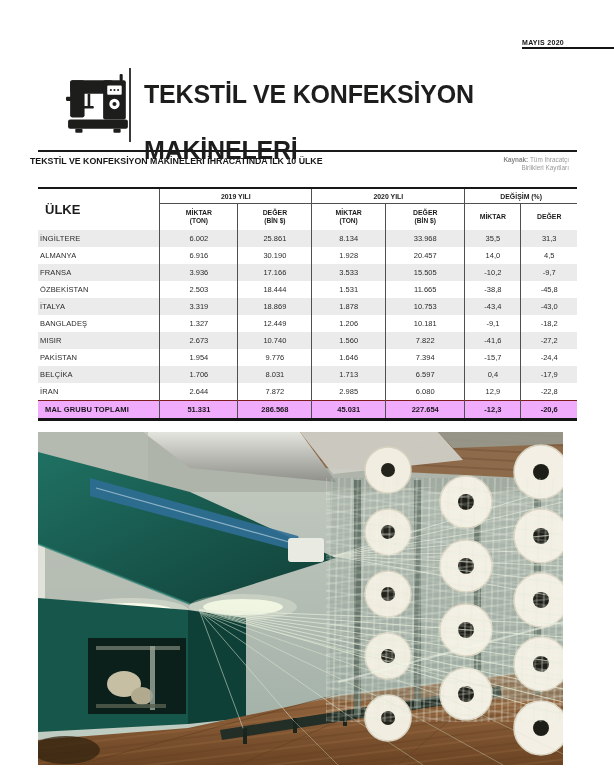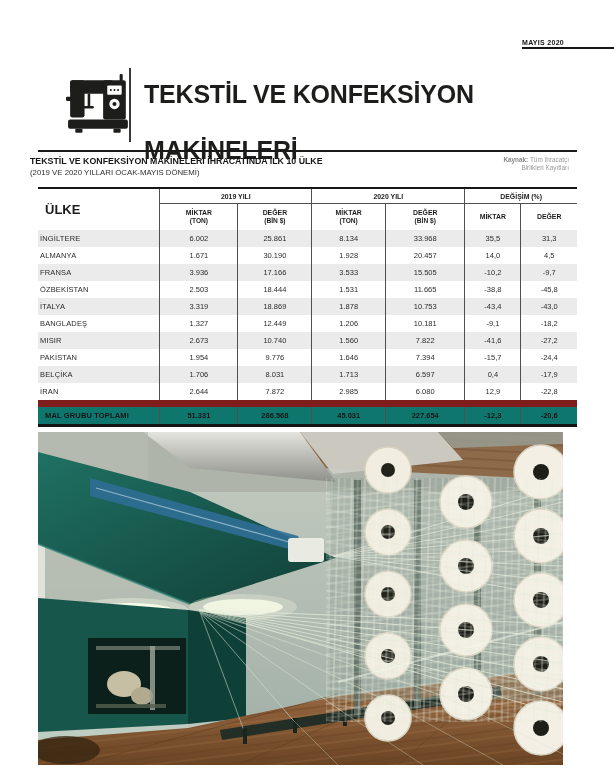--- a/index.html
+++ b/index.html
@@ -35,22 +35,22 @@
   .data .bl{border-left:1px solid #4f4f4f;}
   .data thead th{font-weight:bold;color:#1c1c1c;font-size:6.9px;}
   .data tr.group-row th{height:14px;vertical-align:middle;}
   .data tr.group-row th.grp{border-bottom:1px solid #4f4f4f;}
   .data th.country-h{text-align:left;padding-left:7px;vertical-align:middle;font-size:13px;}
   .data tr.sub-row th{height:26px;vertical-align:middle;line-height:8px;}
   .data tr.sub-row .unit{display:block;font-size:6.6px;}
   .data tbody td{height:17px;text-align:center;}
   .data td.c{text-align:left;padding-left:2px;letter-spacing:.15px;}
   .data tbody tr:nth-child(odd){background:#ebebeb;}
-  .data tfoot td{height:17px;font-weight:bold;background:#0f766e;text-align:center;
-                 border-top:7px solid #7f1d1d;border-bottom:3px solid #141414;color:#161616;}
+  .data tfoot td{height:17px;font-weight:bold;background:#f0abfc;text-align:center;
+                 border-top:1px solid #7f1d1d;border-bottom:3px solid #141414;color:#161616;}
   .data tfoot td.c{text-align:left;padding-left:7px;}
 
   
   .photo{position:absolute;left:38px;top:432px;width:525px;height:333px;margin:0;overflow:hidden;}
   .photo svg{display:block;}
 </style>
 </head>
 <body>
 
 <div class="page">
@@ -83,21 +83,20 @@
   <h1 class="page-title" style="margin:0;">
     <span style="display:block;">TEKSTİL VE KONFEKSİYON</span>
     <span style="display:block;margin-top:32px;">MAKİNELERİ</span>
   </h1>
 
   <div class="rule"></div>
 
   <div class="tbl-caption">
     <div>
       <div class="tbl-title">TEKSTİL VE KONFEKSİYON MAKİNELERİ İHRACATINDA İLK 10 ÜLKE</div>
-      <div class="tbl-subtitle">(2019 VE 2020 YILLARI OCAK-MAYIS DÖNEMİ)</div>
     </div>
     <div class="source">
       <b>Kaynak:</b>
       <span>Tüm İhracatçı</span><br>
       <span>Birlikleri Kayıtları</span>
     </div>
   </div>
 
   <div class="tbl-wrap">
     <table class="data">
@@ -131,21 +130,21 @@
             <td class="c">İNGİLTERE</td>
             <td class="bl">6.002</td>
             <td class="bl">25.861</td>
             <td class="bl">8.134</td>
             <td class="bl">33.968</td>
             <td class="bl">35,5</td>
             <td class="bl">31,3</td>
           </tr>
         <tr>
             <td class="c">ALMANYA</td>
-            <td class="bl">1.671</td>
+            <td class="bl">6.916</td>
             <td class="bl">30.190</td>
             <td class="bl">1.928</td>
             <td class="bl">20.457</td>
             <td class="bl">14,0</td>
             <td class="bl">4,5</td>
           </tr>
         <tr>
             <td class="c">FRANSA</td>
             <td class="bl">3.936</td>
             <td class="bl">17.166</td>

